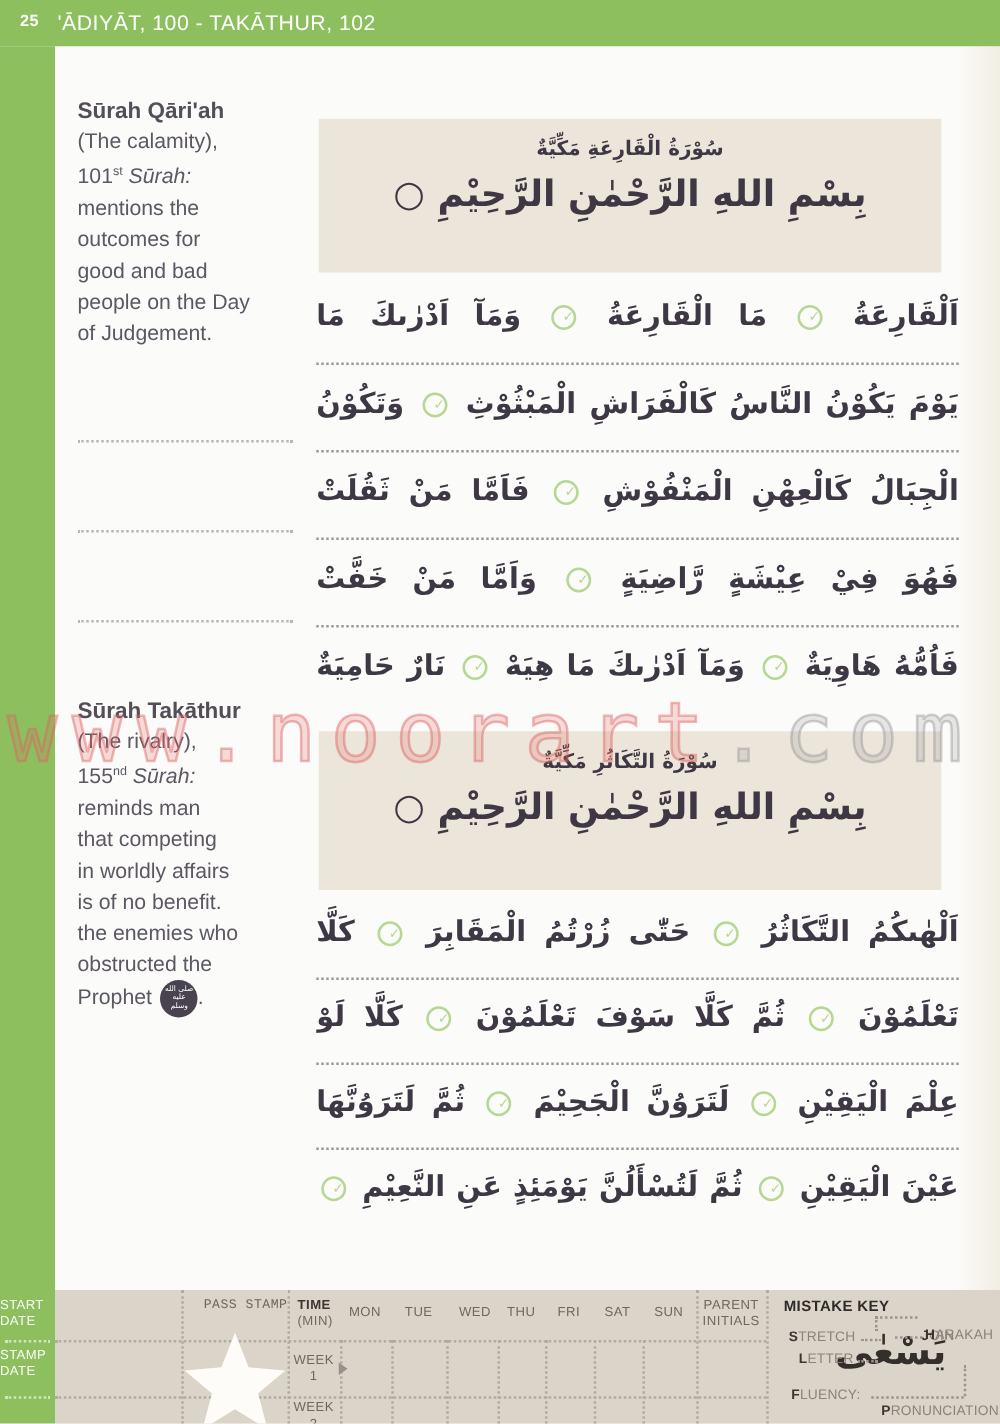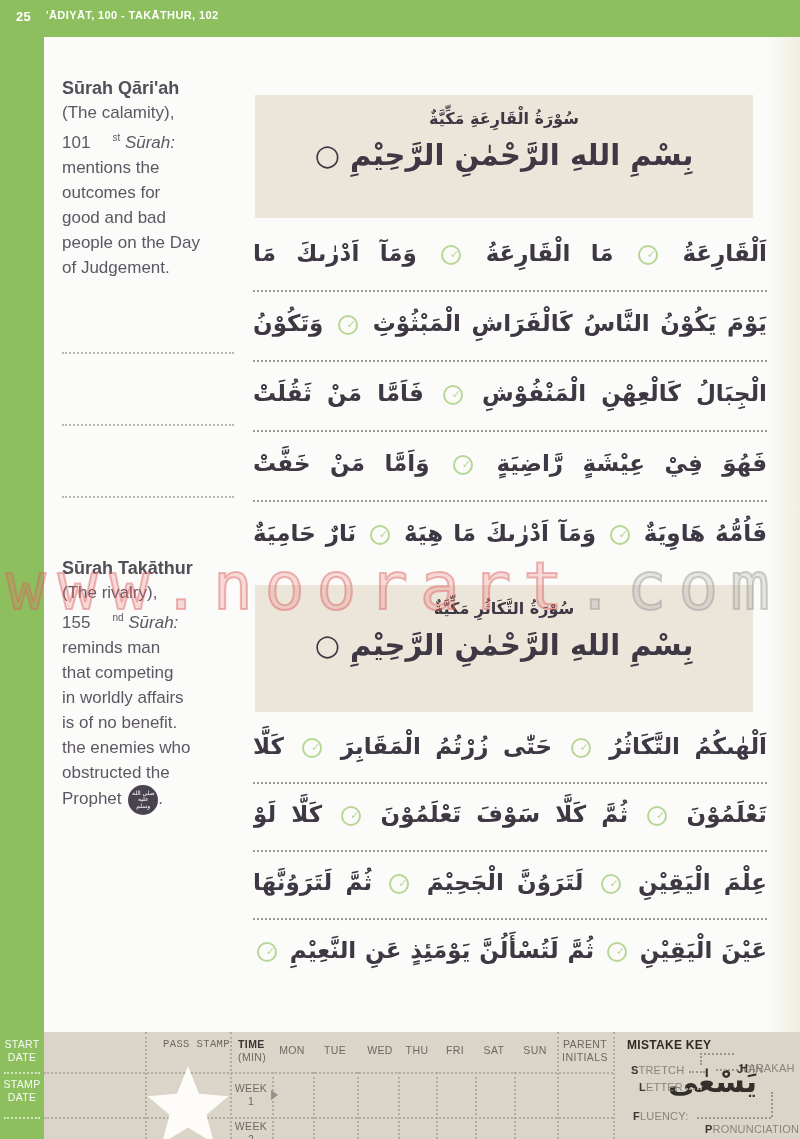--- a/index.html
+++ b/index.html
@@ -2,26 +2,26 @@
 <html><head>
 <meta charset="utf-8">
 <style>
   html,body{margin:0;padding:0;background:#e8e8e8;}
   .page{position:relative;width:800px;height:1139px;background:#fbfbf9;overflow:hidden;
         font-family:"Liberation Sans",sans-serif;}
   
   .topbar{position:absolute;left:0;top:0;width:800px;height:37px;background:#8dbf5e;}
   .leftbar{position:absolute;left:0;top:37px;width:44px;height:1102px;background:#8dbf5e;}
   .pagenum{position:absolute;left:16px;top:9px;color:#fff;font-size:13px;font-weight:bold;letter-spacing:.3px;}
-  .headtitle{position:absolute;left:46px;top:9px;color:#fff;font-size:11px;font-weight:bold;letter-spacing:.4px;}
+  .headtitle{position:absolute;left:46px;top:9px;color:#fff;font-size:17px;font-weight:normal;letter-spacing:.4px;}
   
   .note{position:absolute;width:185px;}
   .note-title{font-size:18px;font-weight:bold;color:#544e59;line-height:24px;}
   .note-line{font-size:17px;color:#5d5763;line-height:25px;}
-  .note-line sup{font-size:10px;margin-left:22px;}
+  .note-line sup{font-size:10px;}
   .note-line i{font-family:"Liberation Sans",sans-serif;}
   .seal{display:inline-flex;align-items:center;justify-content:center;width:30px;height:30px;
         background:#49434f;border-radius:50%;vertical-align:middle;margin-left:2px;}
   .seal span{color:#fff;font-size:6px;line-height:6.5px;text-align:center;width:24px;
         font-family:"DejaVu Sans",sans-serif;}
   .notedots{position:absolute;width:172px;border-top:2px dotted #b7b7b4;height:0;}
   
   .spanel{position:absolute;left:255px;width:498px;background:#ece6da;text-align:center;}
   .stitle{direction:rtl;font-family:"DejaVu Sans",sans-serif;font-weight:bold;font-size:16px;
           color:#3e3744;padding-top:14px;}
@@ -41,21 +41,21 @@
              font-family:"DejaVu Sans Mono",monospace;font-size:66px;letter-spacing:12px;
              pointer-events:none;z-index:5;}
   .wm-red{color:rgba(221,98,98,0.22);-webkit-text-stroke:2px rgba(221,98,98,0.45);}
   .wm-gray{color:rgba(150,150,150,0.22);-webkit-text-stroke:2px rgba(150,150,150,0.45);}
   
   .pageedge{position:absolute;left:766px;top:37px;width:34px;height:995px;
             background:linear-gradient(to right,rgba(222,212,183,0) 0%,rgba(222,212,183,0.35) 100%);}
   
   .footer{position:absolute;left:0;top:1032px;width:800px;height:107px;}
   .fbeige{position:absolute;left:44px;top:0;width:756px;height:107px;background:#dbd5c9;}
-  .fgreen-label{position:absolute;left:0;width:44px;text-align:center;color:rgba(255,255,255,.95);
+  .fgreen-label{position:absolute;left:0;width:44px;color:rgba(255,255,255,.95);
                 font-size:10.5px;line-height:13px;letter-spacing:.3px;}
   .f-label{position:absolute;font-size:10.5px;color:#6e6760;letter-spacing:.4px;line-height:13px;}
   .f-bold{color:#3a3631;font-weight:bold;margin-top:27px;}
   .vdot{position:absolute;width:0;border-left:2px dotted #b1aba0;}
   .hdot{position:absolute;height:0;border-top:2px dotted #b1aba0;}
   .hdot-w{position:absolute;height:0;border-top:2px dotted rgba(255,255,255,.6);}
   .star{position:absolute;left:146px;top:34px;}
   .weekarrow{position:absolute;width:0;height:0;border-left:7px solid #96918a;
              border-top:5px solid transparent;border-bottom:5px solid transparent;}
   .mk-title{position:absolute;font-size:12px;font-weight:bold;color:#2f2b28;letter-spacing:.3px;}

